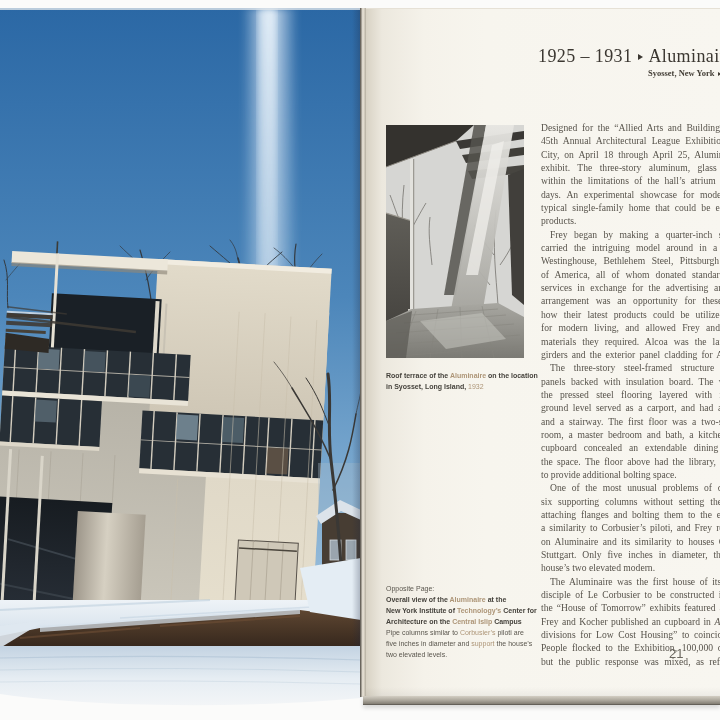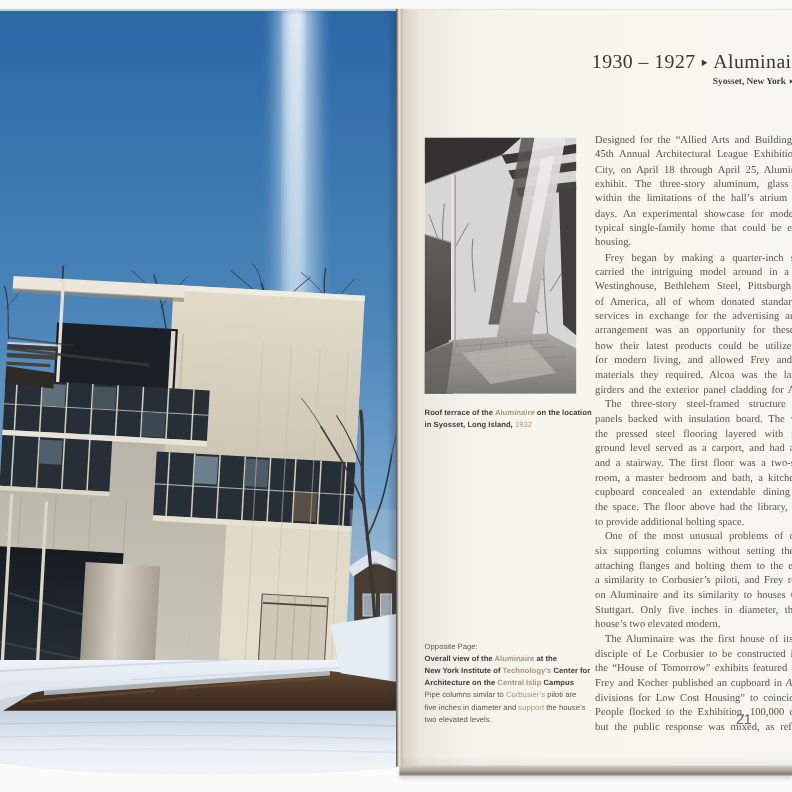--- a/index.html
+++ b/index.html
@@ -304,21 +304,21 @@
     <path d="M0,24 Q180,20 361,26" stroke="#bccddc" stroke-width="1" fill="none" opacity=".5"></path>
     <path d="M0,36 Q180,33 361,38" stroke="#c8d6e2" stroke-width="1" fill="none" opacity=".5"></path>
   </svg>
 </div>
 
 <div class="abs" id="gutter"></div>
 
 <div class="abs" id="right-page">
 
   <div class="abs title">
-    <span>1930 – 1927</span><span class="tri"></span><span>Aluminaire</span>
+    <span>1925 – 1931</span><span class="tri"></span><span>Aluminaire</span>
   </div>
 
   <div class="abs subtitle">
     <span>Syosset, New York</span><span class="tri2"></span><span>w</span>
   </div>
 
   <div class="abs" id="bw-photo">
     <svg width="138" height="233" viewBox="0 0 138 233">
       <defs>
         <linearGradient id="rampGrad" x1="0" y1="0" x2="0" y2="1">
@@ -391,21 +391,21 @@
     </div>
 
   <div class="abs" id="body-col">
       <div class="bl"><span>Designed for the “Allied Arts and Building Pro</span></div>
       <div class="bl"><span>45th Annual Architectural League Exhibition at</span></div>
       <div class="bl"><span>City, on April 18 through April 25, Aluminaire</span></div>
       <div class="bl"><span>exhibit. The three-story aluminum, glass and</span></div>
       <div class="bl"><span>within the limitations of the hall’s atrium spac</span></div>
       <div class="bl"><span>days. An experimental showcase for modern t</span></div>
       <div class="bl"><span>typical single-family home that could be easily</span></div>
-      <div class="bl end"><span>housing.</span></div>
+      <div class="bl end"><span>products.</span></div>
       <div class="bl ind"><span>Frey began by making a quarter-inch scale</span></div>
       <div class="bl"><span>carried the intriguing model around in a box</span></div>
       <div class="bl"><span>Westinghouse, Bethlehem Steel, Pittsburgh Pla</span></div>
       <div class="bl"><span>of America, all of whom donated standard m</span></div>
       <div class="bl"><span>services in exchange for the advertising and p</span></div>
       <div class="bl"><span>arrangement was an opportunity for these co</span></div>
       <div class="bl"><span>how their latest products could be utilized to</span></div>
       <div class="bl"><span>for modern living, and allowed Frey and Ko</span></div>
       <div class="bl"><span>materials they required. Alcoa was the largest</span></div>
       <div class="bl"><span>girders and the exterior panel cladding for Alum</span></div>

